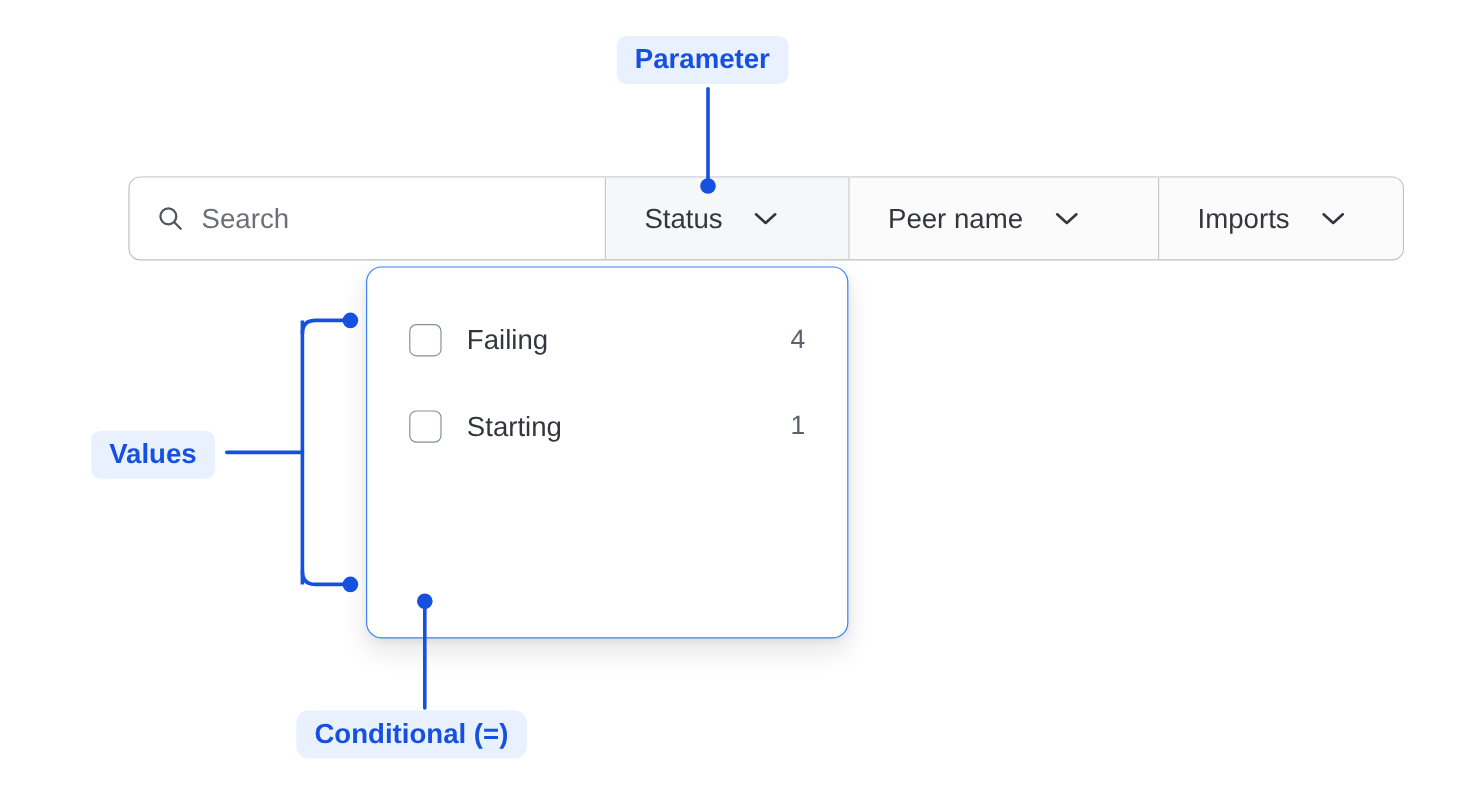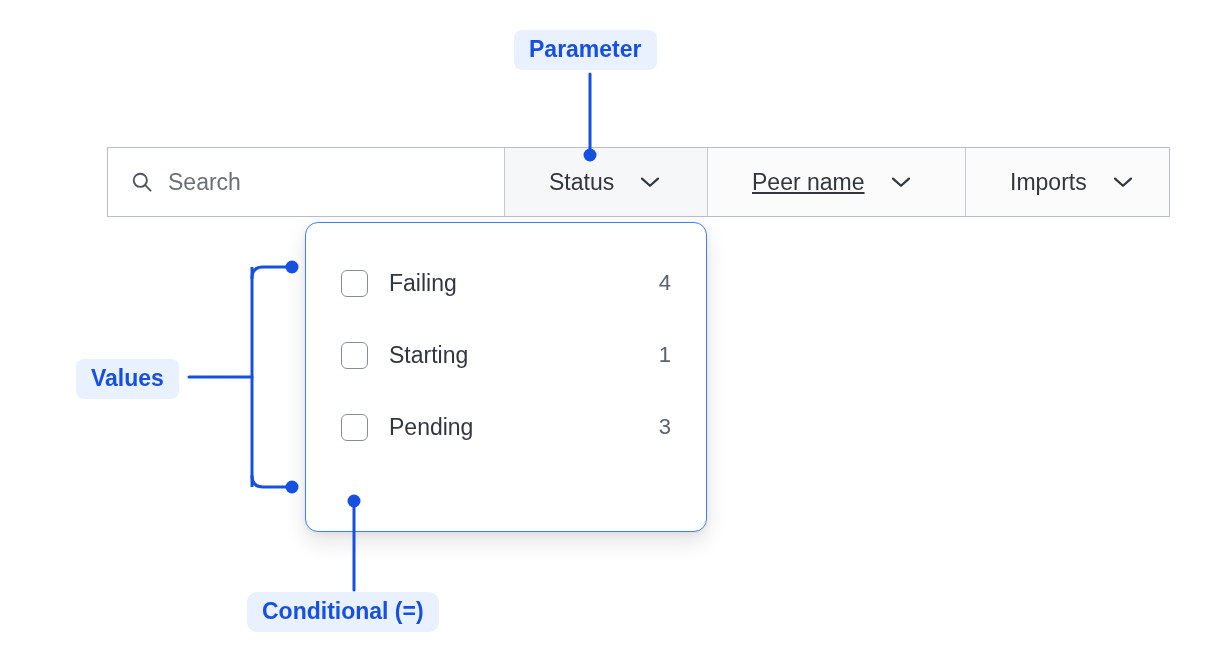--- a/index.html
+++ b/index.html
@@ -29,21 +29,21 @@
 
   
   .filter-toolbar {
     position: absolute;
     left: 107px;
     top: 147px;
     width: 1063px;
     height: 70px;
     box-sizing: border-box;
     border: 1.5px solid #b9bdc4;
-    border-radius: 0;
+    border-radius: 10px;
     background: #ffffff;
     display: flex;
     align-items: stretch;
     z-index: 10;
     overflow: hidden;
   }
 
   .search-cell {
     flex: 0 0 396px;
     display: flex;
@@ -71,21 +71,21 @@
   }
   .search-input::placeholder {
     color: #6b7076;
     opacity: 1;
   }
 
   .filter-cell {
     display: flex;
     align-items: center;
     justify-content: flex-start;
-    padding: 0 44px;
+    padding: 0 32px;
     box-sizing: border-box;
     border-left: 1.5px solid #c6cad0;
     background: #fbfbfc;
     font-size: 23px;
     color: #32373d;
     gap: 26px;
     cursor: default;
   }
   .filter-cell.is-open {
     background: #f6f7f8;
@@ -173,21 +173,21 @@
     <input class="search-input" type="text" placeholder="Search" value="" style="">
   </div>
 
   <div class="filter-cell is-open" style="flex:0 0 203px;">
     <span>Status</span>
     <svg class="chev" viewBox="0 0 20 12" fill="none">
       <path d="M2 2.6 L10 9.8 L18 2.6" stroke="#32373d" stroke-width="2.2" stroke-linecap="round" stroke-linejoin="round"></path>
     </svg>
   </div>
 
-  <div class="filter-cell" style="flex:0 0 258px;text-decoration:underline;">
+  <div class="filter-cell" style="flex:0 0 258px;">
     <span>Peer name</span>
     <svg class="chev" viewBox="0 0 20 12" fill="none">
       <path d="M2 2.6 L10 9.8 L18 2.6" stroke="#32373d" stroke-width="2.2" stroke-linecap="round" stroke-linejoin="round"></path>
     </svg>
   </div>
 
   <div class="filter-cell" style="flex:1 1 auto;">
     <span>Imports</span>
     <svg class="chev" viewBox="0 0 20 12" fill="none">
       <path d="M2 2.6 L10 9.8 L18 2.6" stroke="#32373d" stroke-width="2.2" stroke-linecap="round" stroke-linejoin="round"></path>
@@ -204,25 +204,20 @@
     <span class="opt-count">4</span>
   </div>
 
 
   <div class="dropdown-option">
     <span class="cb"></span>
     <span class="opt-label">Starting</span>
     <span class="opt-count">1</span>
   </div>
 
-  <div class="dropdown-option">
-    <span class="cb"></span>
-    <span class="opt-label">Pending</span>
-    <span class="opt-count">3</span>
-  </div>
 
 </div>
 
 <svg id="annotation-lines" viewBox="0 0 1224 660">
 
   <g>
     <path d="M590 74 L590 153" stroke="#1650e0" stroke-width="3" fill="none" stroke-linecap="round"></path>
     <circle cx="590" cy="155" r="6.5" fill="#1650e0"></circle>
   </g>
 

